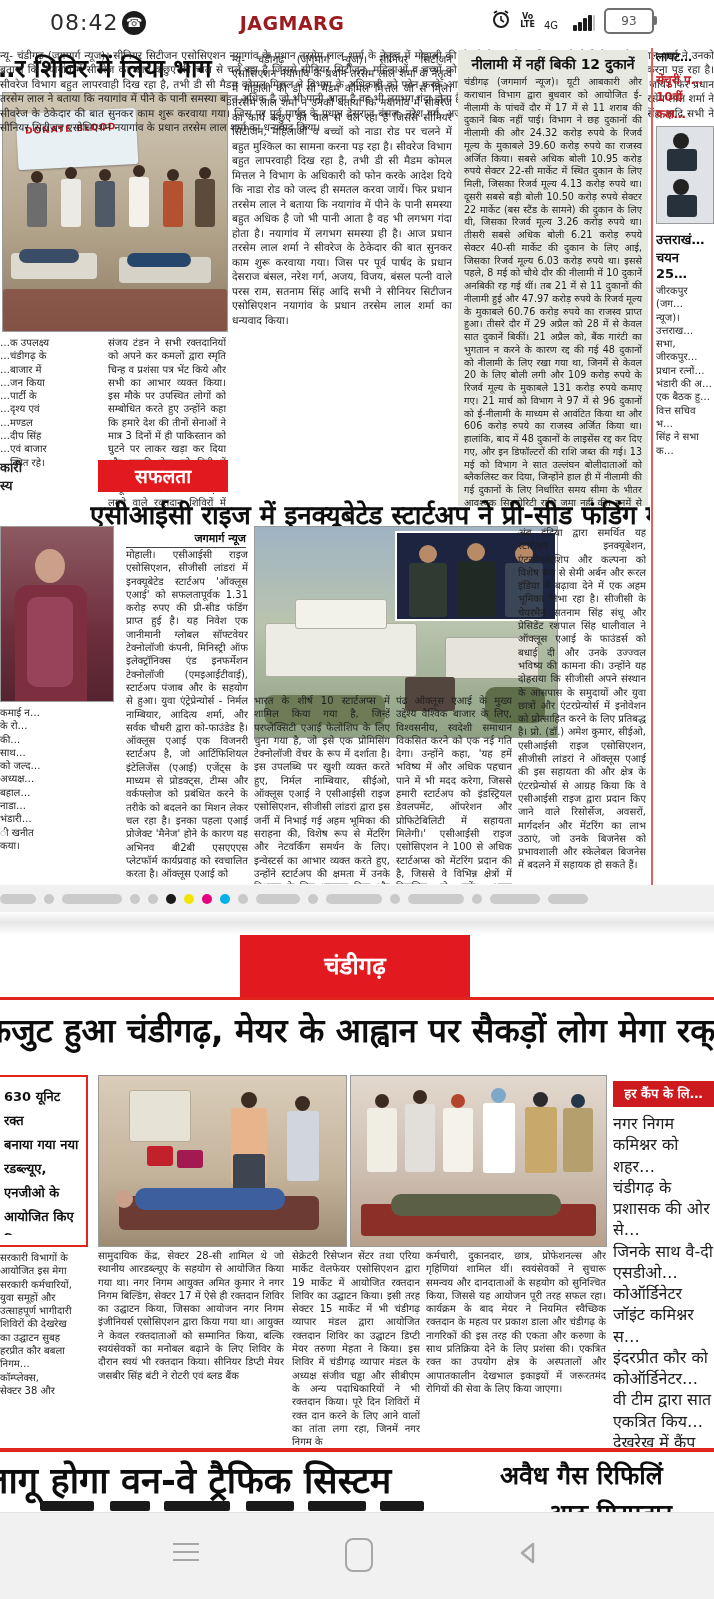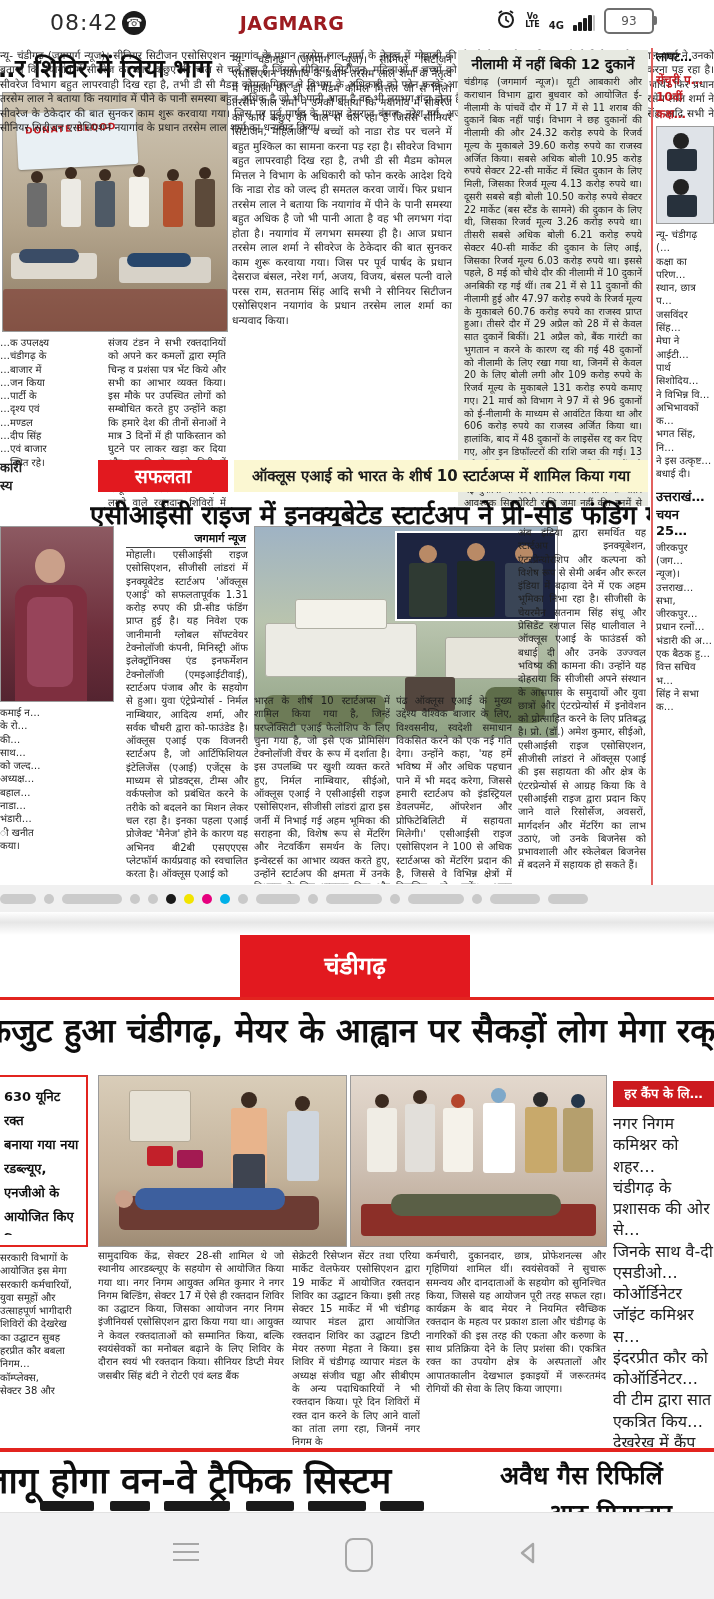--- a/index.html
+++ b/index.html
@@ -10,21 +10,21 @@
   .just{text-align:justify;text-justify:inter-word;}
   .clip{overflow:hidden;}
   
   #statusbar{left:0;top:0;width:714px;height:48px;background:#fff;border-bottom:1px solid #d9d9d9;}
   .sb-time{left:50px;top:10px;font-size:22px;color:#2b2b2b;letter-spacing:1px;}
   .sb-phone{left:122px;top:11px;width:24px;height:24px;border-radius:50%;background:#1c1c1c;color:#fff;font-size:13px;line-height:24px;text-align:center;}
   .sb-app{left:0;right:130px;top:12px;text-align:center;font-size:19px;font-weight:bold;color:#9c1b20;letter-spacing:.5px;}
   .sb-right{right:60px;top:8px;display:flex;align-items:center;gap:9px;}
   .volte{font-size:8px;font-weight:bold;color:#1c1c1c;line-height:8px;text-align:center;}
   .sigwrap{display:flex;align-items:flex-end;gap:1px;height:20px;}
-  .sig-g{font-size:10px;font-weight:bold;color:#1c1c1c;margin-right:8px;}
+  .sig-g{font-size:10px;font-weight:normal;color:#1c1c1c;margin-right:14px;}
   .bar{width:4px;background:#1c1c1c;border-radius:1px;}
   .battery{position:relative;width:46px;height:22px;border:2px solid #6f6f6f;border-radius:5px;color:#555;font-size:12px;text-align:center;line-height:22px;}
   .battery::after{content:"";position:absolute;right:-5px;top:6px;width:3px;height:9px;background:#6f6f6f;border-radius:0 2px 2px 0;}
   
   .body-txt{font-size:10px;line-height:1.33;color:#1f1f1f;}
   .hl-xl{font-weight:bold;color:#0d0d0d;white-space:nowrap;}
   .graybox{background:#e7e9e1;}
   .redbox{background:#e2191f;color:#fff;font-weight:bold;text-align:center;}
   .kicker{background:#fbf7d2;color:#1a1a1a;font-weight:bold;text-align:center;}
   .byline{font-weight:bold;font-size:11px;color:#111;border-bottom:1px solid #444;text-align:right;}
@@ -122,48 +122,36 @@
     <div class="abs clip" style="left:656px;top:0;width:58px;height:837px;">
       <div style="font-weight:bold;font-size:12px;color:#111;">लापट…</div>
       <div class="red-sub preline" style="font-size:12px;margin-top:6px;">सेंचुरी प…
 10वीं कक्ष…</div>
       <div class="ph" style="width:56px;height:96px;margin-top:4px;background:#dfe3e8;position:relative;">
         <div class="head" style="left:16px;top:6px;width:16px;height:16px;background:#222;"></div>
         <div class="fig" style="left:10px;top:22px;width:30px;height:22px;background:#27313c;"></div>
         <div class="head" style="left:16px;top:52px;width:16px;height:16px;background:#222;"></div>
         <div class="fig" style="left:10px;top:68px;width:30px;height:22px;background:#27313c;"></div>
       </div>
-      <div class="body-txt preline" style="margin-top:4px;">न्यू- चंडीगढ़ (…
-कक्षा का परिण…
-स्थान, छात्र प…
-जसविंदर सिंह…
-मेघा ने आईटी…
-पार्थ सिशोदिय…
-ने विभिन्न वि…
-अभिभावकों क…
-भगत सिंह, नि…
-ने इस उत्कृष्ट…
-बधाई दी।</div>
       <div class="preline" style="font-weight:bold;font-size:13px;color:#111;margin-top:6px;">उत्तराखं…
 चयन 25…</div>
       <div class="body-txt preline" style="margin-top:3px;">जीरकपुर (जग…
 न्यूज)। उत्तराख…
 सभा, जीरकपुर…
 प्रधान रत्नों…
 भंडारी की अ…
 एक बैठक हु…
 वित्त सचिव भ…
 सिंह ने सभा क…</div>
 
     </div>
 
     <div class="abs preline" style="left:0;top:410px;width:44px;font-weight:bold;font-size:13px;color:#222;">कारी
 स्य</div>
     <div class="abs redbox" style="left:98px;top:412px;width:130px;height:32px;font-size:19px;line-height:32px;">सफलता</div>
-    <div class="abs kicker" style="left:234px;top:412px;width:414px;height:32px;font-size:15px;line-height:32px;">ऑक्लूस एआई को भारत के शीर्ष 10 स्टार्टअप्स में शामिल किया गया</div>
     <div class="abs clip" style="left:90px;top:448px;width:560px;height:38px;">
       <div class="hl-xl" style="font-size:26px;">एसीआईसी राइज में इनक्यूबेटेड स्टार्टअप ने प्री-सीड फंडिंग में 1.31 करोड़ जुटाए</div>
     </div>
 
     <div class="abs ph" style="left:0;top:478px;width:112px;height:174px;background:linear-gradient(180deg,#8d5a62,#6e2f3c 60%,#542430);">
       <div class="head" style="left:34px;top:22px;width:30px;height:34px;background:#caa08a;"></div>
       <div class="fig" style="left:14px;top:58px;width:72px;height:116px;background:#7e2f3f;border-radius:14px 14px 0 0;"></div>
       <div class="fig" style="left:26px;top:70px;width:46px;height:90px;background:#97445a;border-radius:10px;"></div>
     </div>
     <div class="abs body-txt preline clip" style="left:0;top:658px;width:110px;height:178px;">कमाई न…

